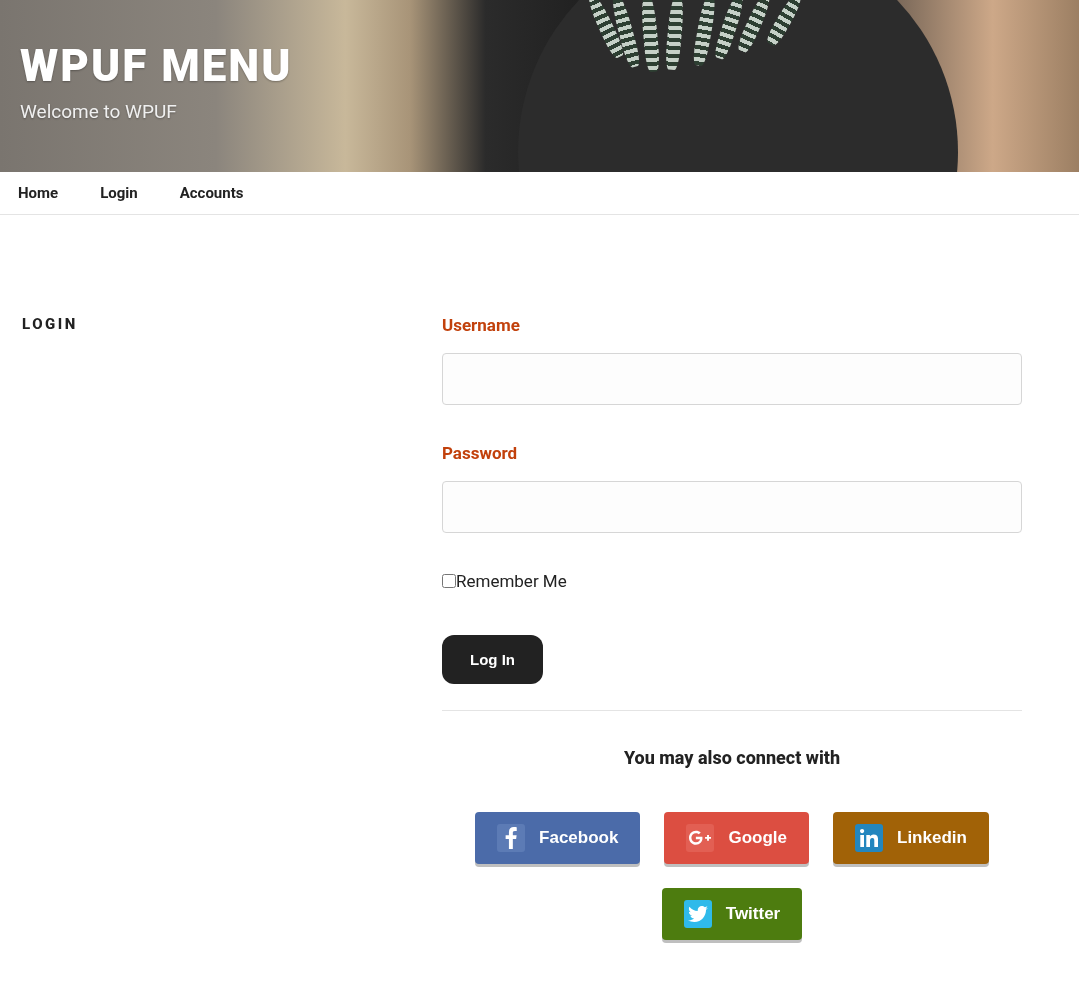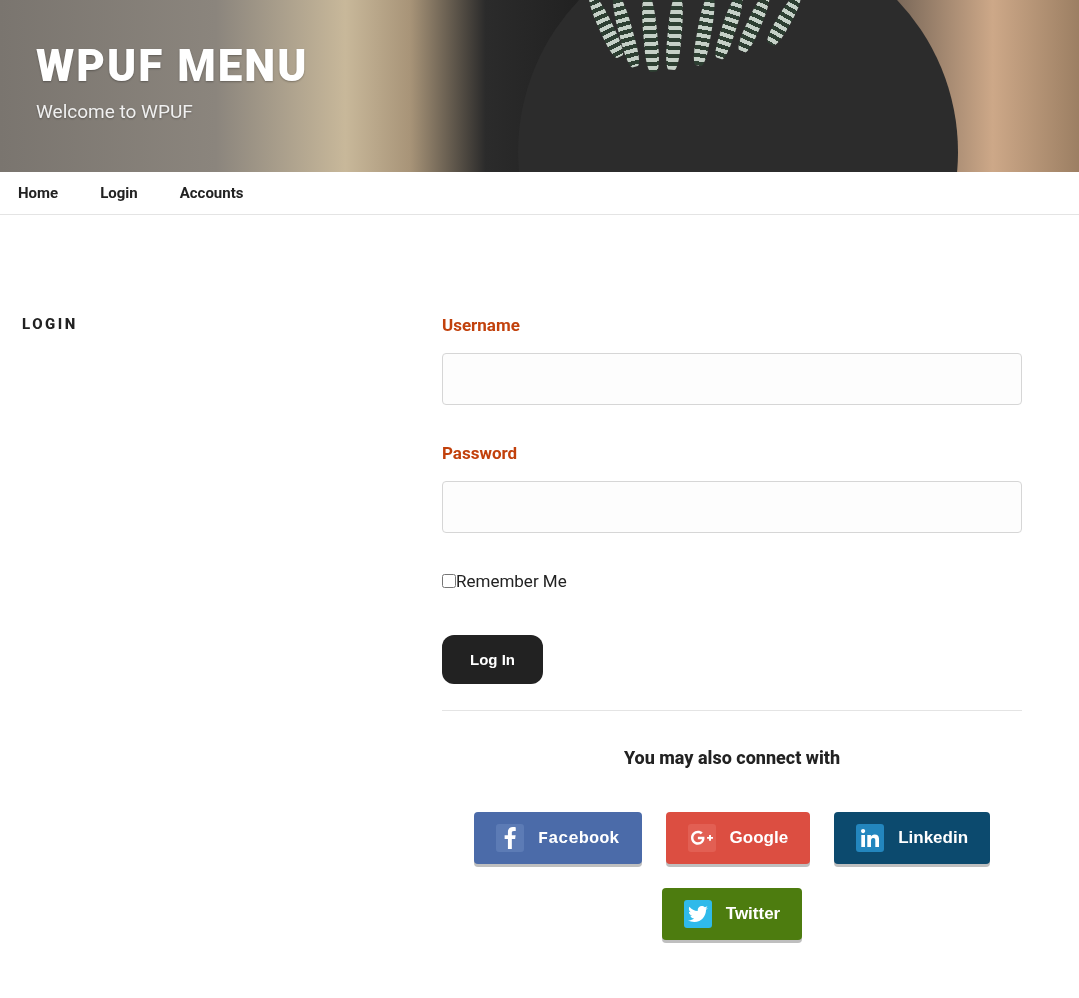--- a/index.html
+++ b/index.html
@@ -48,21 +48,21 @@
 .leaf:nth-child(1){ left: 0; transform: rotate(-25deg); height:70px; }
 .leaf:nth-child(2){ left: 20px; transform: rotate(-15deg); height:78px; }
 .leaf:nth-child(3){ left: 45px; transform: rotate(-5deg); height:82px; }
 .leaf:nth-child(4){ left: 70px; transform: rotate(5deg); height:80px; }
 .leaf:nth-child(5){ left: 100px; transform: rotate(10deg); height:76px; }
 .leaf:nth-child(6){ left: 125px; transform: rotate(18deg); height:70px; }
 .leaf:nth-child(7){ left: 150px; transform: rotate(24deg); height:64px; }
 .leaf:nth-child(8){ left: 180px; transform: rotate(30deg); height:58px; }
 .hero-text {
   position: absolute;
-  left: 36px;
+  left: 20px;
   top: 42px;
   color: #fff;
 }
 .hero-title {
   font-size: 44px;
   font-weight: 900;
   letter-spacing: 2px;
   line-height: 1.1;
   text-shadow: 0 1px 2px rgba(0,0,0,0.3);
 }
@@ -165,25 +165,25 @@
   box-shadow: 0 3px 0 rgba(0,0,0,0.25);
 }
 .social-btn .icon-box {
   width: 28px;
   height: 28px;
   display: flex;
   align-items: center;
   justify-content: center;
   border-radius: 3px;
 }
-.fb { background: #4b6ba9; font-family: Liberation Mono, monospace; }
+.fb { background: #4b6ba9; }
 .fb .icon-box { background: #5c7bb5; }
 .gg { background: #dc4e41; text-align: center; }
 .gg .icon-box { background: #e25f53; }
-.li { background: #0c4a6e; }
+.li { background: #a16207; }
 .li .icon-box { background: #2386be; }
 .tw { background: #4d7c0f; }
 .tw .icon-box { background: #2fbaea; }
 </style>
 </head>
 <body>
 
 <div class="hero">
   <div class="hero-plant">
     <div class="hero-pot"></div>

